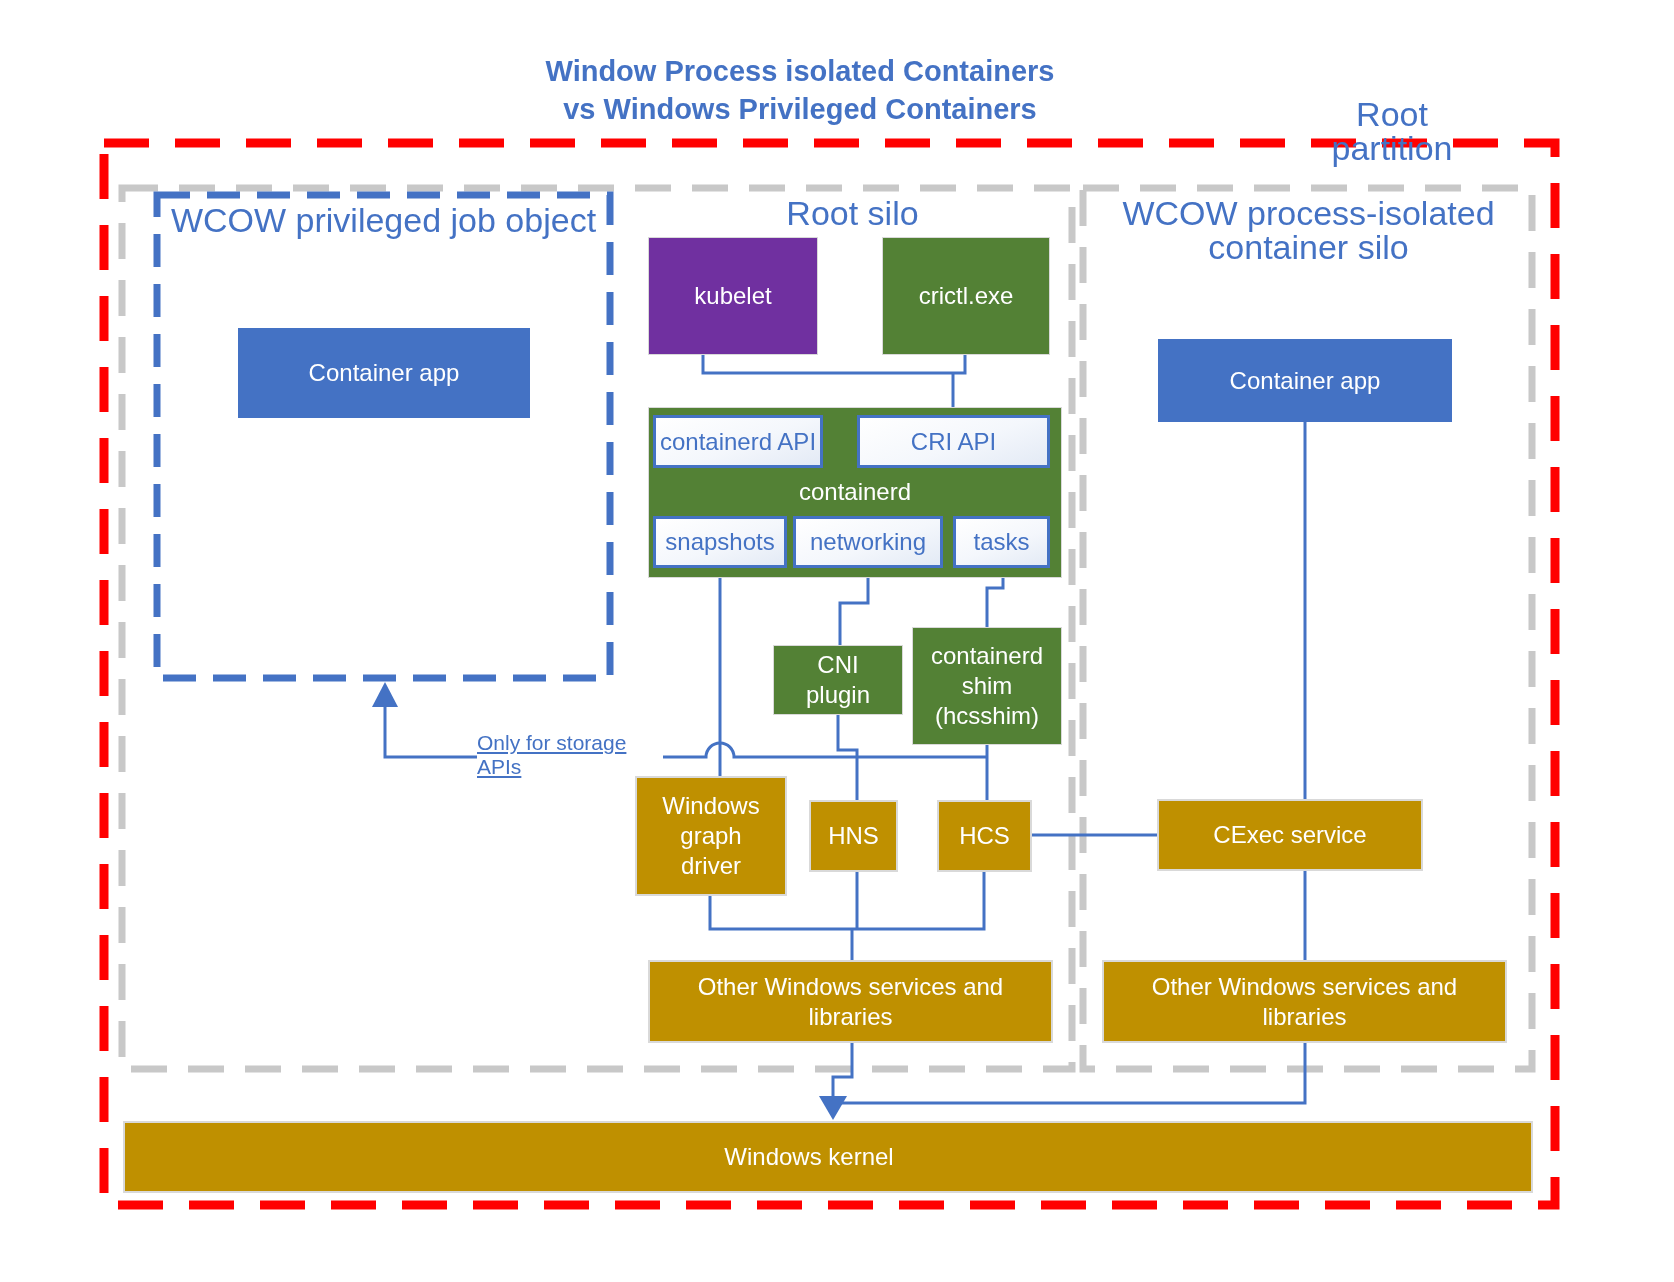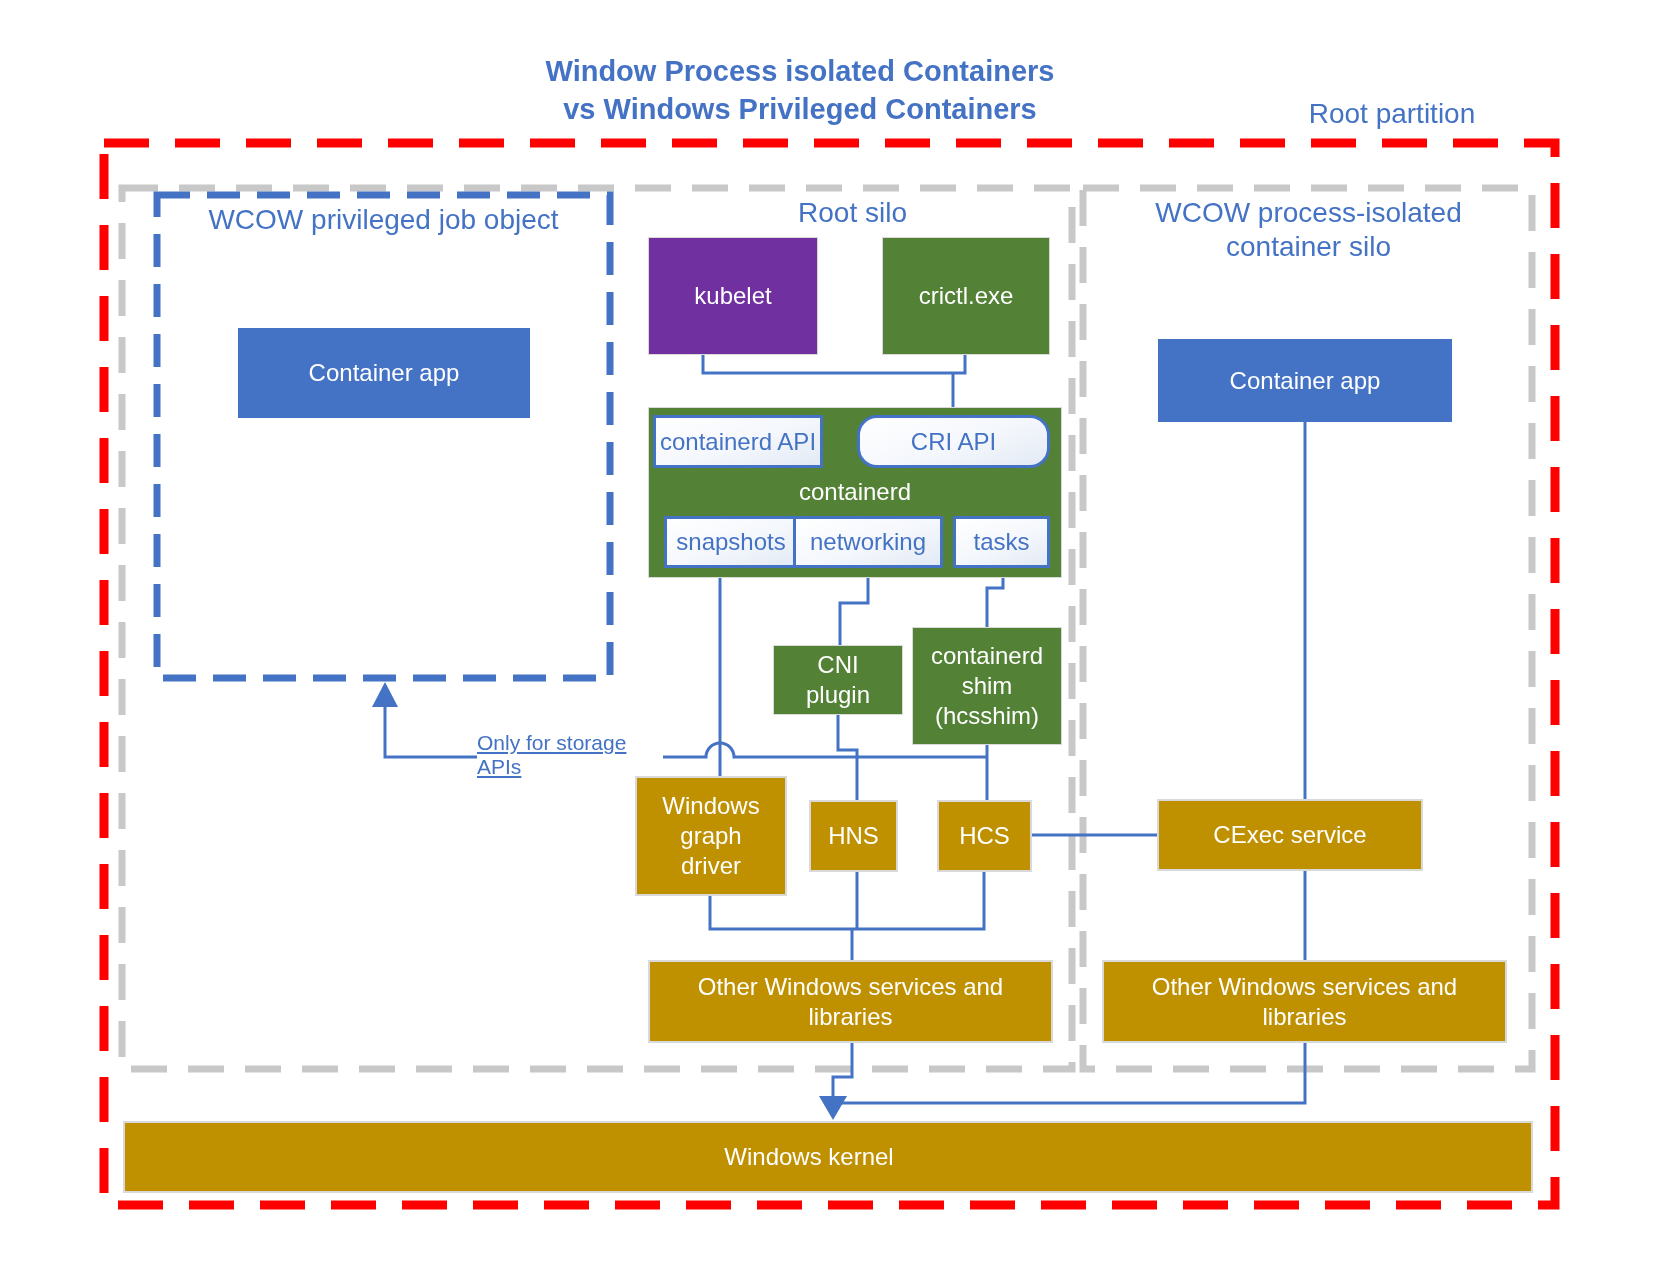--- a/index.html
+++ b/index.html
@@ -21,21 +21,21 @@
   .box.green{background:var(--green);border:1px solid var(--boxborder);}
   .box.gold{background:var(--gold);border:2px solid var(--boxborder);}
   .subbox{
     position:absolute;display:flex;align-items:center;justify-content:center;
     text-align:center;color:var(--blue);font-size:24px;box-sizing:border-box;
     background:linear-gradient(160deg,#ffffff 0%,#f4f7fc 55%,#e3eaf5 100%);
     border:3px solid var(--blue);
   }
   .lbl{position:absolute;color:var(--blue);text-align:center;}
   .title{font-size:29px;font-weight:bold;line-height:38px;}
-  .seclbl{font-size:28px;line-height:34px;}
+  .seclbl{font-size:34px;line-height:34px;}
   .note{font-size:21px;text-align:left;text-decoration:underline;}
   .stack span{display:block;}
   svg .conn{stroke:var(--blue);stroke-width:3;fill:none;}
   svg .arrowhead{fill:var(--blue);stroke:none;}
 </style>
 </head>
 <body>
 
 <div class="stage">
 
@@ -91,23 +91,23 @@
     <span>container silo</span>
   </div>
   <div class="lbl note" style="left:477px;top:731px;width:190px;">Only for storage APIs</div>
 
   <div class="box blue" style="left:238px;top:328px;width:292px;height:90px;">Container app</div>
   <div class="box green" style="left:882px;top:237px;width:168px;height:118px;">crictl.exe</div>
   <div class="box purple" style="left:648px;top:237px;width:170px;height:118px;">kubelet</div>
 
   <div class="box green" style="left:648px;top:407px;width:414px;height:171px;"></div>
   <div class="subbox" style="left:653px;top:415px;width:170px;height:53px;">containerd API</div>
-  <div class="subbox" style="left:857px;top:415px;width:193px;height:53px;border-radius:20px;">CRI API</div>
+  <div class="subbox" style="left:857px;top:415px;width:193px;height:53px;">CRI API</div>
   <div class="box" style="left:648px;top:471px;width:414px;height:42px;">containerd</div>
-  <div class="subbox" style="left:653px;top:516px;width:134px;height:52px;margin-left:11px;">snapshots</div>
+  <div class="subbox" style="left:653px;top:516px;width:134px;height:52px;">snapshots</div>
   <div class="subbox" style="left:793px;top:516px;width:150px;height:52px;">networking</div>
   <div class="subbox" style="left:953px;top:516px;width:97px;height:52px;">tasks</div>
 
   <div class="box green stack" style="left:773px;top:645px;width:130px;height:70px;text-align:center;">
     <div>
       <span>CNI</span>
       <span>plugin</span>
     </div>
   </div>
   <div class="box green stack" style="left:912px;top:627px;width:150px;height:118px;">

